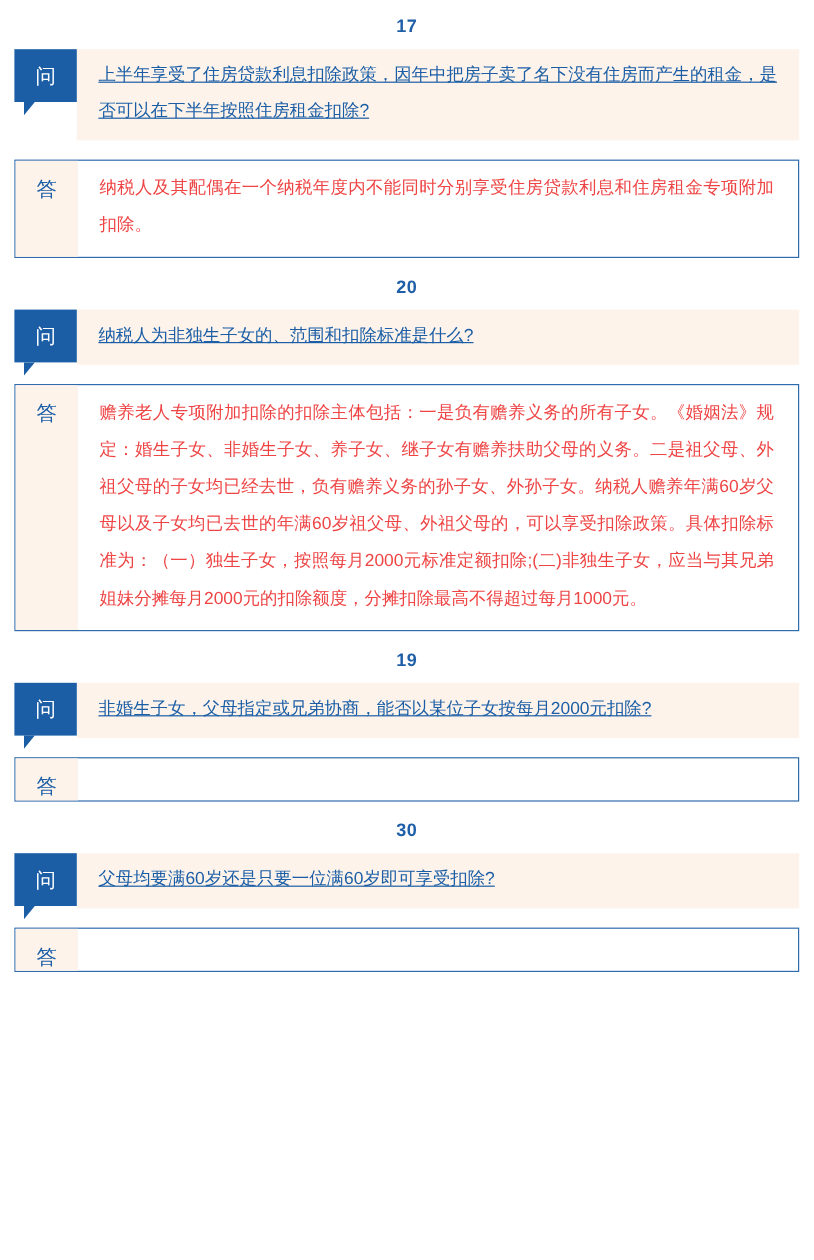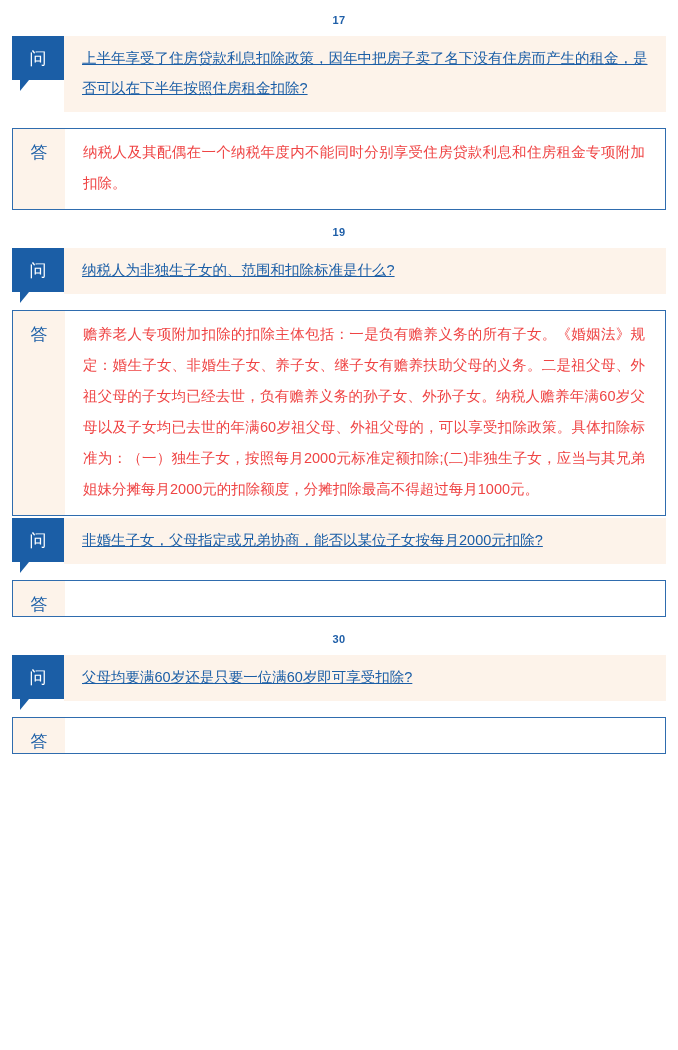--- a/index.html
+++ b/index.html
@@ -15,21 +15,21 @@
   .page {
     width: 678px;
     min-height: 1050px;
     box-sizing: border-box;
     padding: 0 12px 18px 12px;
     background: #ffffff;
   }
   .section-number {
     text-align: center;
     color: #1f5fa8;
-    font-size: 11px;
+    font-size: 15px;
     font-weight: bold;
     letter-spacing: 0.5px;
     padding: 14px 0 10px 0;
   }
   .qa-block {
     margin-bottom: 2px;
   }
   
   .q-row {
     display: flex;
@@ -116,35 +116,36 @@
       </div>
       <div class="q-text">上半年享受了住房贷款利息扣除政策，因年中把房子卖了名下没有住房而产生的租金，是否可以在下半年按照住房租金扣除?</div>
     </div>
     <div class="a-row">
       <div class="a-badge">答</div>
       <div class="a-text">纳税人及其配偶在一个纳税年度内不能同时分别享受住房贷款利息和住房租金专项附加扣除。</div>
     </div>
   </div>
 
   <div class="qa-block">
-    <div class="section-number">19</div>
+    <div class="section-number">20</div>
     <div class="q-row">
       <div class="q-badge-wrap">
         <div class="q-badge">问</div>
         <div class="q-badge-tail"></div>
       </div>
       <div class="q-text">纳税人为非独生子女的、范围和扣除标准是什么?</div>
     </div>
     <div class="a-row">
       <div class="a-badge">答</div>
       <div class="a-text">赡养老人专项附加扣除的扣除主体包括：一是负有赡养义务的所有子女。《婚姻法》规定：婚生子女、非婚生子女、养子女、继子女有赡养扶助父母的义务。二是祖父母、外祖父母的子女均已经去世，负有赡养义务的孙子女、外孙子女。纳税人赡养年满60岁父母以及子女均已去世的年满60岁祖父母、外祖父母的，可以享受扣除政策。具体扣除标准为：（一）独生子女，按照每月2000元标准定额扣除;(二)非独生子女，应当与其兄弟姐妹分摊每月2000元的扣除额度，分摊扣除最高不得超过每月1000元。</div>
     </div>
   </div>
 
   <div class="qa-block">
+    <div class="section-number">19</div>
     <div class="q-row">
       <div class="q-badge-wrap">
         <div class="q-badge">问</div>
         <div class="q-badge-tail"></div>
       </div>
       <div class="q-text">非婚生子女，父母指定或兄弟协商，能否以某位子女按每月2000元扣除?</div>
     </div>
     <div class="a-row">
       <div class="a-badge">答</div>
     </div>

